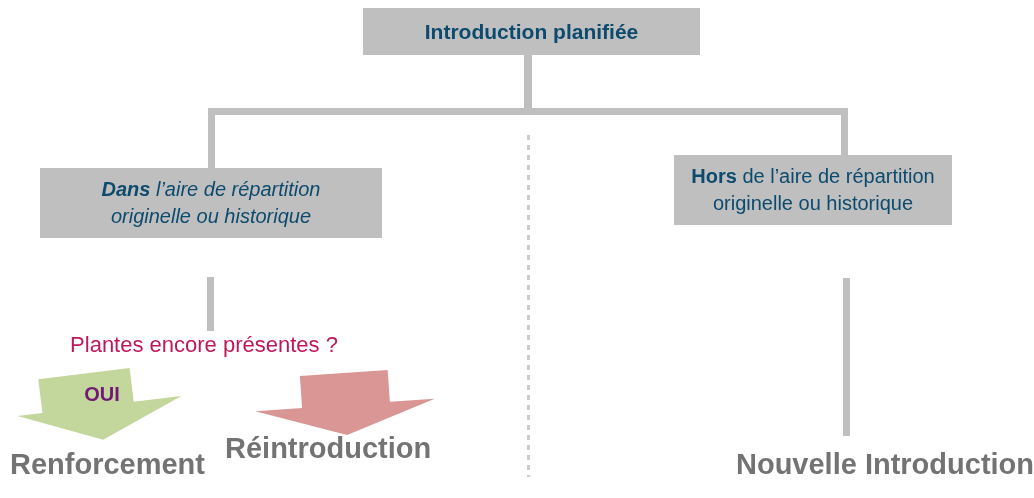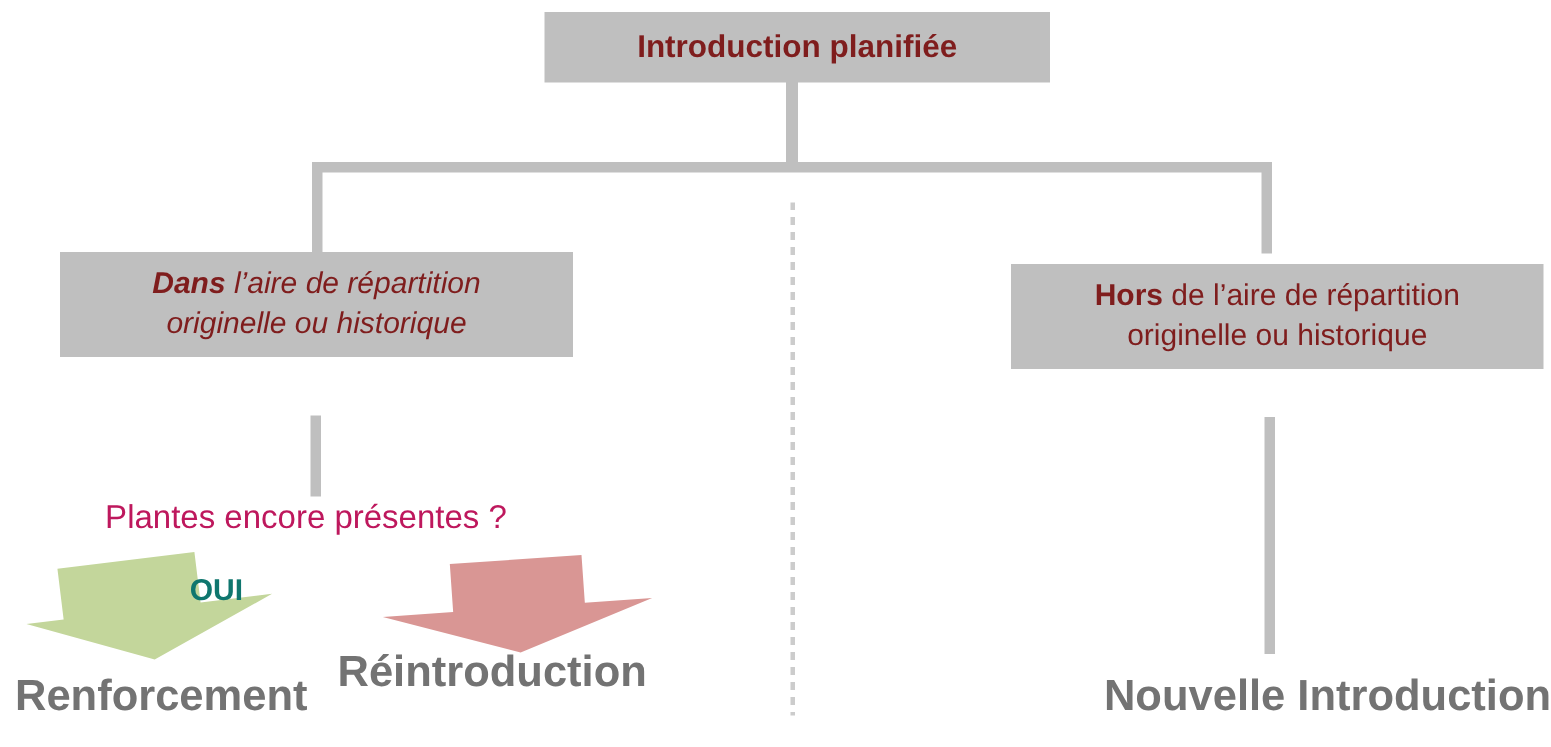--- a/index.html
+++ b/index.html
@@ -3,26 +3,26 @@
 <meta charset="utf-8">
 <style>
   html,body{margin:0;padding:0;background:#ffffff;}
   #stage{
     position:relative;width:1034px;height:498px;overflow:hidden;
     font-family:"Liberation Sans",sans-serif;color:#000;background:#fff;
   }
   .node{
     position:absolute;background:var(--node-fill,#bfbfbf);
     display:flex;flex-direction:column;align-items:center;justify-content:center;
-    text-align:center;font-size:20px;line-height:27px;color:#7f1d1d;
+    text-align:center;font-size:20px;line-height:27px;color:#0c4a6e;
   }
   .node .bold{font-weight:bold;}
   #root-node{left:363px;top:8px;width:337px;height:47px;font-weight:bold;font-size:21px;}
   #left-node{left:40px;top:168px;width:342px;height:70px;font-style:italic;}
-  #right-node{left:674px;top:176px;width:355px;height:70px;}
+  #right-node{left:674px;top:155px;width:278px;height:70px;}
   .conn{position:absolute;background:var(--connector,#bfbfbf);}
   #conn-stem{left:524px;top:54px;width:8px;height:56px;}
   #conn-hbar{left:208px;top:108px;width:640px;height:7px;}
   #conn-drop-left{left:208px;top:112px;width:7px;height:57px;}
   #conn-drop-right{left:841px;top:112px;width:7px;height:57px;}
   #conn-sub-left{left:207px;top:277px;width:7px;height:54px;}
   #conn-sub-right{left:843px;top:278px;width:7px;height:158px;}
   #divider-dashed{
     position:absolute;left:527px;top:135px;width:3px;height:342px;
     background:repeating-linear-gradient(to bottom,
@@ -30,22 +30,22 @@
       transparent 5px,transparent 10px);
   }
   #question-label{
     position:absolute;left:44px;top:332px;width:320px;text-align:center;
     font-weight:normal;font-size:22px;color:#be185d;
   }
   .arrow-svg{position:absolute;overflow:visible;}
   #yes-arrow{left:12px;top:370px;}
   #no-arrow{left:247px;top:371px;}
   .answer-label{
-    position:absolute;font-weight:bold;font-size:20px;color:#0f766e;
-    width:120px;text-align:right;
+    position:absolute;font-weight:bold;font-size:20px;color:#701a75;
+    width:120px;text-align:center;
   }
   #yes-label{left:42px;top:383px;}
   #no-label{left:286px;top:384px;}
   .outcome{
     position:absolute;font-weight:bold;font-size:29px;color:#737373;
     text-align:center;white-space:nowrap;
   }
   #outcome-renforcement{left:10px;top:448px;width:190px;}
   #outcome-reintroduction{left:225px;top:432px;width:200px;}
   #outcome-nouvelle{left:735px;top:448px;width:300px;}

